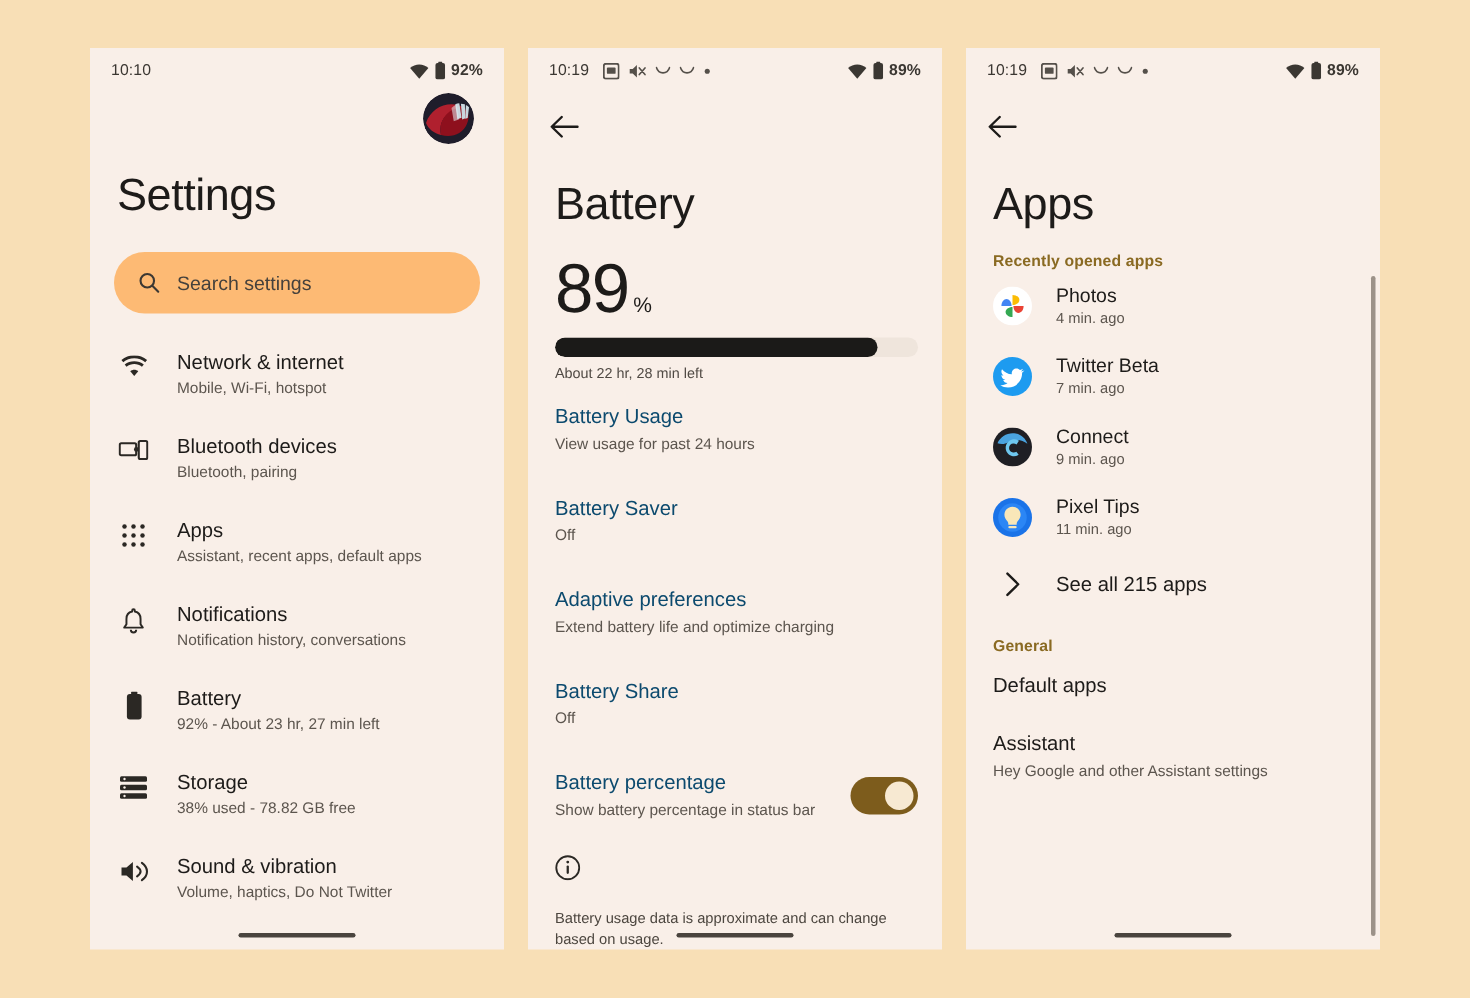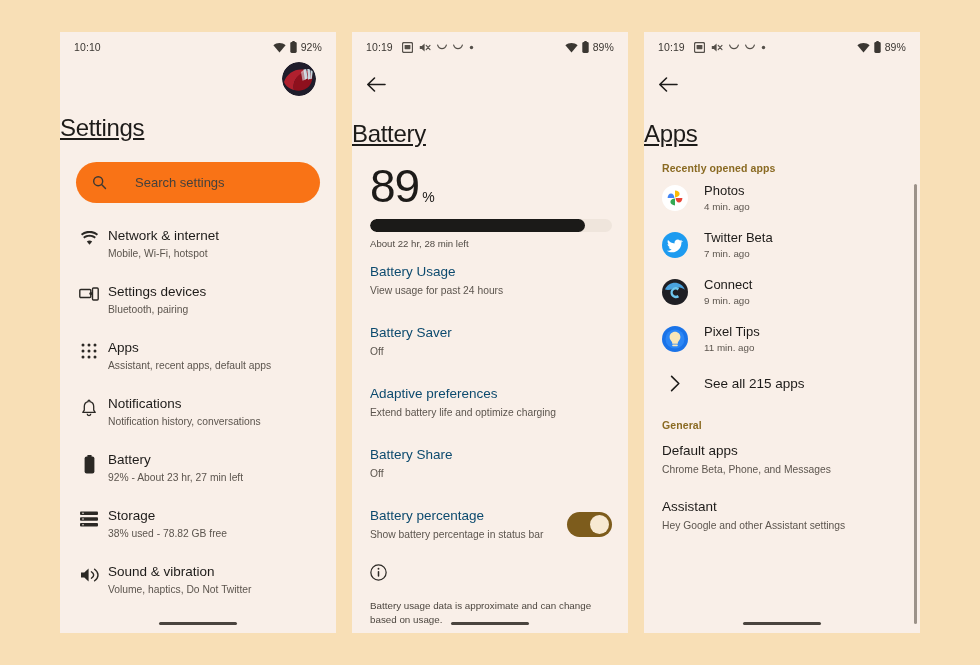--- a/index.html
+++ b/index.html
@@ -55,40 +55,40 @@
   }
   .sb-right {
     margin-left: auto;
     display: flex;
     align-items: center;
     gap: 4px;
   }
   .sb-pct {
     font-size: 10.5px;
     color: #3b3732;
-    font-weight: 400;
+    font-weight: 700;
     letter-spacing: .1px;
   }
   .sb-ico { display: block; }
 
   
   .backbar {
     height: 44px;
     display: flex;
     align-items: center;
     padding-left: 14px;
   }
 
   
   .page-title {
-    font-size: 24px;
+    font-size: 30px;
     color: #1d1b19;
     font-weight: 400;
     letter-spacing: -0.3px;
-    text-decoration: underline;
+    padding-left: 18px;
   }
   #phone-settings .page-title { padding-top: 26px; }
   #phone-battery  .page-title { padding-top: 14px; }
   #phone-apps     .page-title { padding-top: 14px; }
 
   
   .avatar-row {
     height: 26px;
     position: relative;
   }
@@ -99,40 +99,40 @@
     width: 34px;
     height: 34px;
     border-radius: 50%;
     overflow: hidden;
   }
 
   
   .search {
     margin: 20px 16px 0 16px;
     height: 41px;
-    background: #f97316;
+    background: #fdba74;
     border-radius: 22px;
     display: flex;
     align-items: center;
     padding: 0 16px;
     box-sizing: border-box;
-    gap: 28px;
+    gap: 11px;
   }
   .search-text {
     font-size: 13px;
     color: #45413c;
   }
 
   
   .slist { margin-top: 12px; }
   .srow {
     display: flex;
     align-items: flex-start;
     padding: 11px 16px 11px 18px;
-    gap: 8px;
+    gap: 18px;
   }
   .srow .ic {
     width: 22px;
     min-width: 22px;
     display: flex;
     justify-content: center;
     padding-top: 5px;
   }
   .srow .txt { padding-top: 1px; }
   .s-title {
@@ -368,21 +368,21 @@
 
       <div class="srow">
         <span class="ic">
           <svg width="20" height="15" viewBox="0 0 20 15">
               <rect x="0.8" y="2.5" width="11" height="8" rx="1" fill="none" stroke="#2b2824" stroke-width="1.4"></rect>
               <rect x="13.5" y="1" width="5.7" height="12" rx="1" fill="none" stroke="#2b2824" stroke-width="1.4"></rect>
               <circle cx="11.9" cy="6.6" r="1.6" fill="#2b2824"></circle>
             </svg>
         </span>
         <span class="txt">
-          <div class="s-title">Settings devices</div>
+          <div class="s-title">Bluetooth devices</div>
           <div class="s-sub">Bluetooth, pairing</div>
         </span>
       </div>
 
       <div class="srow">
         <span class="ic">
           <svg width="16" height="16" viewBox="0 0 16 16">
               <g fill="#2b2824">
                 <circle cx="2" cy="2" r="1.5"></circle>
                 <circle cx="8" cy="2" r="1.5"></circle>
@@ -690,21 +690,20 @@
           </svg>
       </span>
       <span class="lbl">See all 215 apps</span>
     </div>
 
     <div class="section-head">General</div>
 
     <div>
       <div class="grow">
         <div class="g-title">Default apps</div>
-        <div class="g-sub">Chrome Beta, Phone, and Messages</div>
       </div>
       <div class="grow">
         <div class="g-title">Assistant</div>
         <div class="g-sub">Hey Google and other Assistant settings</div>
       </div>
     </div>
 
     <div class="scrollbar"></div>
     <div class="gesture"></div>
   </div>

